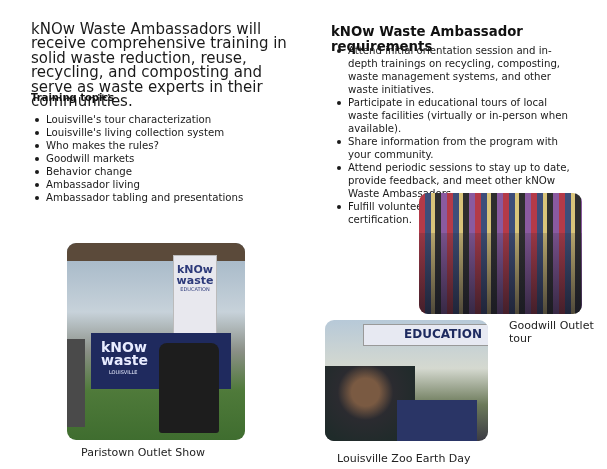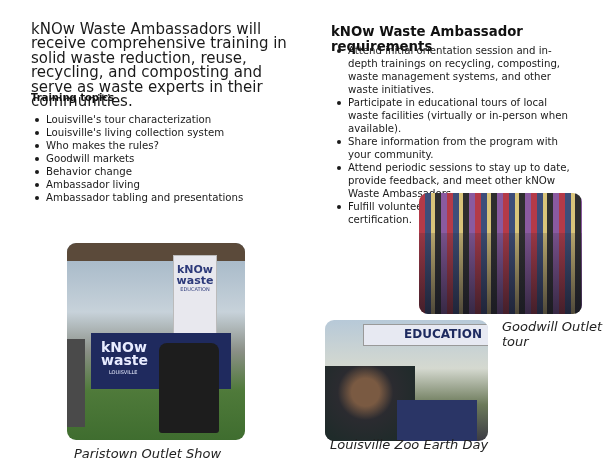--- a/index.html
+++ b/index.html
@@ -19,21 +19,21 @@
     font-size:10.2px; line-height:13px;
   }
   ul.list li { position:relative; padding-left:15px; }
   ul.list li::before {
     content:""; position:absolute; left:4px; top:5px; width:4px; height:4px; border-radius:50%; background:#1a1a1a;
   }
   .photo {
     position:absolute; border-radius:9px; overflow:hidden;
   }
   .caption {
-    position:absolute; font-size:13px; font-style:italic; color:#222;
+    position:absolute; font-size:11px; color:#222;margin-left:7px;
   }
 </style>
 </head>
 <body>
 
 <div class="intro">kNOw Waste Ambassadors will receive comprehensive training in solid waste reduction, reuse, recycling, and composting and serve as waste experts in their communities.</div>
 
 <div class="h2" style="left:31px; top:92px;">Training topics</div>
 <ul class="list" style="left:31px; top:113px; width:270px;">
   <li>Louisville's tour characterization</li>
@@ -74,13 +74,13 @@
 </div>
 <div class="caption" style="left:502px; top:319px;">Goodwill Outlet tour</div>
 
 <div class="photo" style="left:325px; top:320px; width:163px; height:121px; background:linear-gradient(#b7c9d8 0%, #d5d9d0 40%, #6c7a5a 70%, #3b3b44 100%);">
   <div style="position:absolute; left:38px; top:4px; width:124px; height:20px; background:#e7e9f2; border:1px solid #999;">
     <div style="position:absolute; left:40px; top:2px; font-size:12px; font-weight:bold; color:#1d2a5f;">EDUCATION</div>
   </div>
   <div style="position:absolute; left:0; top:46px; width:90px; height:75px; background:radial-gradient(circle at 45% 35%, #7a5a42 0 20%, #2b2b30 40%, #1f2b2a 80%);"></div>
   <div style="position:absolute; left:72px; top:80px; width:80px; height:41px; background:#2a3566;"></div>
 </div>
-<div class="caption" style="left:330px; top:437px;">Louisville Zoo Earth Day</div>
+<div class="caption" style="left:330px; top:452px;">Louisville Zoo Earth Day</div>
 
 </body></html>

